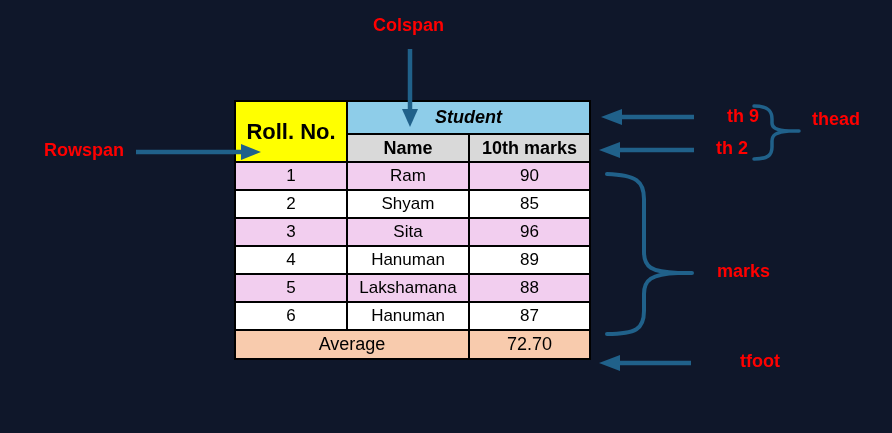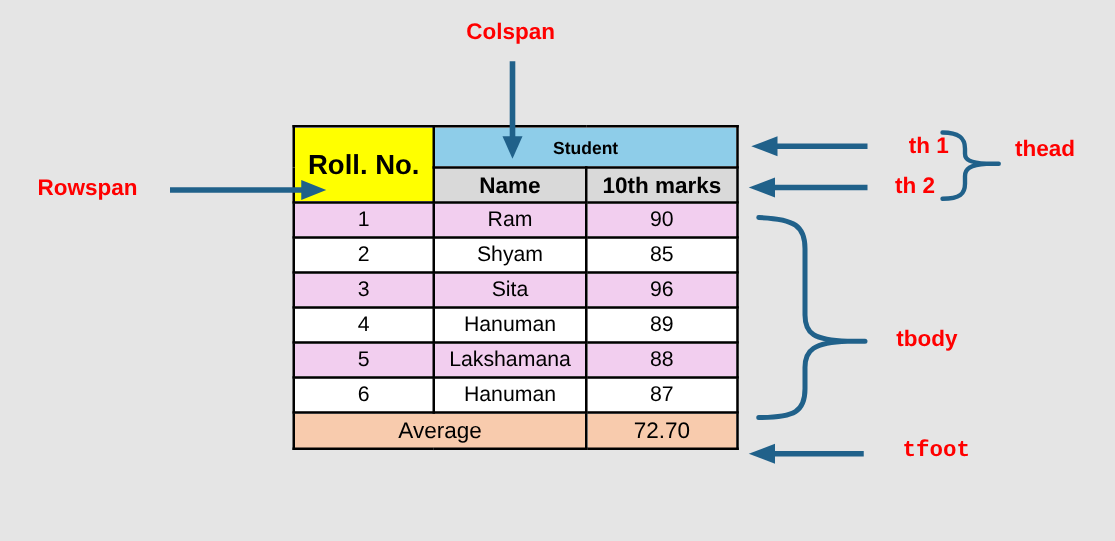--- a/index.html
+++ b/index.html
@@ -1,45 +1,45 @@
 <!DOCTYPE html>
 <html style="--label: #ff0000; --arrow: #20618a; --border: #000000; --rollBg: #ffff00; --studentBg: #8ecde9; --subBg: #d9d9d9; --oddBg: #f2ceef; --evenBg: #ffffff; --footBg: #f8cbad;"><head>
 <meta charset="utf-8">
 <style>
   html,body { margin:0; padding:0; background:#ffffff; }
   .canvas {
-    position:relative; width:892px; height:433px; background:#e5e5e5;
+    position:relative; width:892px; height:433px; background:#0f172a;
     font-family:"Liberation Sans", sans-serif; overflow:hidden;
   }
   .lbl {
     position:absolute; color:var(--label); font-weight:bold; font-size:18px;
     white-space:nowrap; line-height:1.1;
   }
   .lbl-colspan { left:373px; top:16px; }
-  .lbl-rowspan { left:30px;  top:141px; }
+  .lbl-rowspan { left:44px;  top:141px; }
   .lbl-th1     { left:727px; top:107px; }
   .lbl-th2     { left:716px; top:139px; }
   .lbl-thead   { left:812px; top:110px;text-align:right; }
   .lbl-tbody   { left:717px; top:262px; }
-  .lbl-tfoot   { left:722px; top:352px;font-family:Liberation Mono, monospace; }
+  .lbl-tfoot   { left:740px; top:352px; }
 
   table.data {
     position:absolute; left:234px; top:100px; z-index:1;
     border-collapse:collapse; table-layout:fixed;
   }
   table.data th, table.data td {
     border:2px solid var(--border); text-align:center; vertical-align:middle;
     padding:0; color:#000; overflow:hidden;
   }
   .col-roll  { width:112px; }
   .col-name  { width:122px; }
   .col-marks { width:121px; }
 
   th.roll-th    { background:var(--rollBg);    font-size:22px; }
-  th.student-th { background:var(--studentBg); font-size:14px; height:31px; }
+  th.student-th { background:var(--studentBg); font-size:18px; height:31px;font-style:italic; }
   th.sub-th     { background:var(--subBg);     font-size:18px; height:26px; }
   tbody td      { height:26px; font-size:17px; font-weight:normal; background:var(--evenBg); }
   tbody tr.odd td { background:var(--oddBg); }
   tfoot td      { background:var(--footBg); font-size:18px; font-weight:normal; height:27px; }
 
   svg.overlay {
     position:absolute; left:0; top:0; z-index:2; pointer-events:none;
   }
   .arrow-line  { stroke:var(--arrow); stroke-width:4.5; fill:none; }
   .arrow-head  { fill:var(--arrow); stroke:none; }
@@ -47,24 +47,24 @@
   .brace-big   { stroke-width:4; }
   .brace-small { stroke-width:3.5; }
 </style>
 </head>
 <body>
 
 <div class="canvas">
 
   <div class="lbl lbl-colspan">Colspan</div>
   <div class="lbl lbl-rowspan">Rowspan</div>
-  <div class="lbl lbl-th1">th 1</div>
+  <div class="lbl lbl-th1">th 9</div>
   <div class="lbl lbl-th2">th 2</div>
   <div class="lbl lbl-thead">thead</div>
-  <div class="lbl lbl-tbody">tbody</div>
+  <div class="lbl lbl-tbody">marks</div>
   <div class="lbl lbl-tfoot">tfoot</div>
 
   <table class="data">
     <colgroup>
       <col class="col-roll">
         <col class="col-name">
         <col class="col-marks">
     </colgroup>
     <thead>
       <tr>

